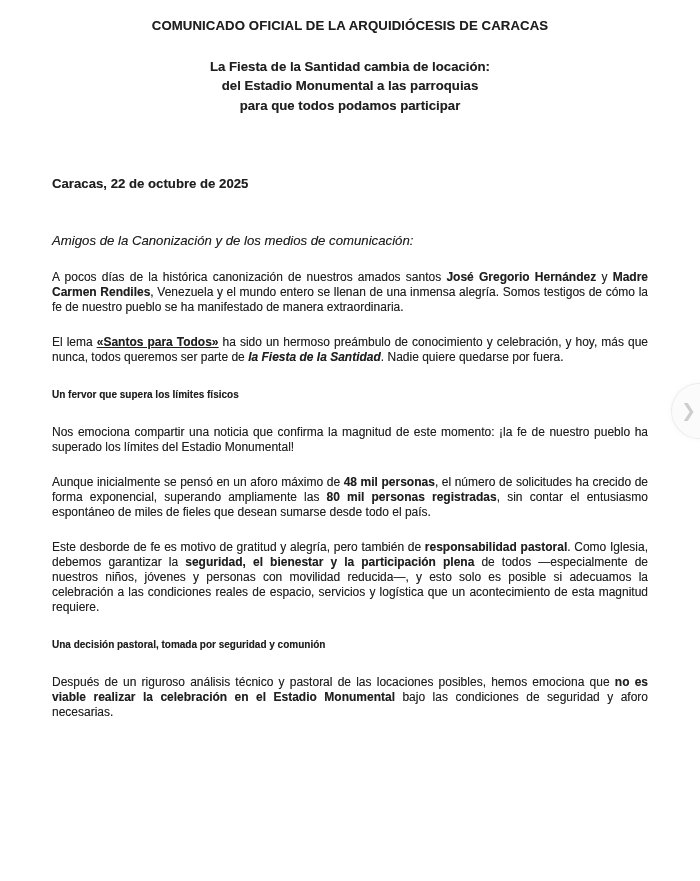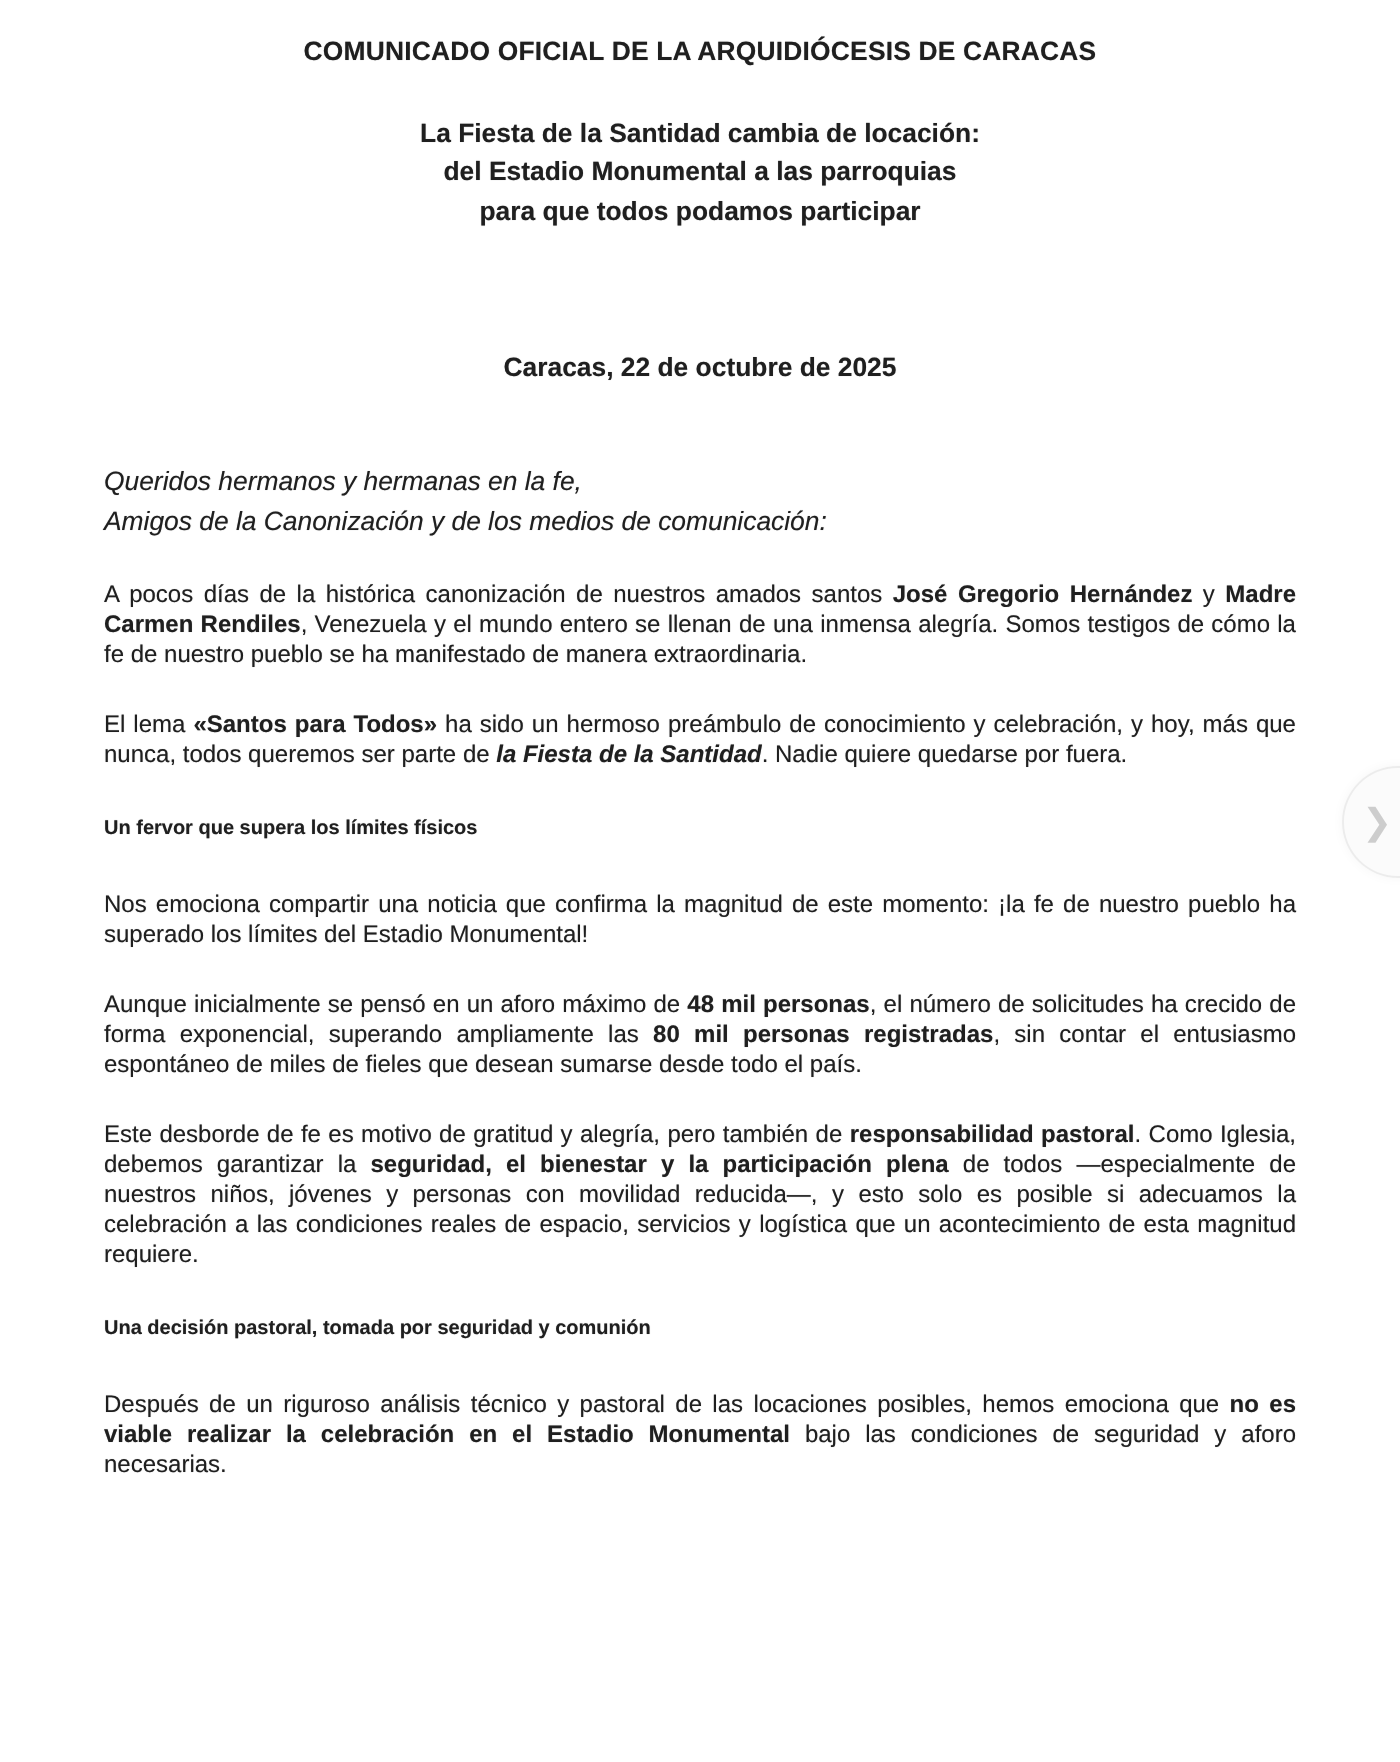--- a/index.html
+++ b/index.html
@@ -32,21 +32,21 @@
     letter-spacing: 0.1px;
   }
   .doc-subtitle {
     text-align: center;
     font-weight: 700;
     font-size: 13.2px;
     line-height: 19.7px;
     margin: 0 0 58px 0;
   }
   .dateline {
-    text-align: center;
+    text-align: left;
     font-weight: 700;
     font-size: 13.2px;
     line-height: 19.7px;
     margin: 0 0 38px 0;
   }
   .salutation {
     font-style: italic;
     font-size: 13.2px;
     line-height: 19.8px;
     margin: 0 0 19px 0;
@@ -95,27 +95,26 @@
 
   <div class="doc-subtitle">
     <div>La Fiesta de la Santidad cambia de locación:</div>
     <div>del Estadio Monumental a las parroquias</div>
     <div>para que todos podamos participar</div>
   </div>
 
   <div class="dateline">Caracas, 22 de octubre de 2025</div>
 
   <div class="salutation">
-    <div>Queridos hermanos y hermanas en la fe,</div>
     <div>Amigos de la Canonización y de los medios de comunicación:</div>
   </div>
 
   <p class="para"><span>A pocos días de la histórica canonización de nuestros amados santos </span><span style="font-weight: 700;">José Gregorio Hernández</span><span> y </span><span style="font-weight: 700;">Madre Carmen Rendiles</span><span>, Venezuela y el mundo entero se llenan de una inmensa alegría. Somos testigos de cómo la fe de nuestro pueblo se ha manifestado de manera extraordinaria.</span></p>
 
-  <p class="para"><span>El lema </span><span style="font-weight: 700;">«Santos para Todos»</span><span> ha sido un hermoso preámbulo de conocimiento y celebración, y hoy, más que nunca, todos queremos ser parte de </span><span style="font-weight: 700; font-style: italic;">la Fiesta de la Santidad</span><span>. Nadie quiere quedarse por fuera.</span></p>
+  <p class="para"><span>El lema </span><span style="font-weight: 700; text-decoration: underline;">«Santos para Todos»</span><span> ha sido un hermoso preámbulo de conocimiento y celebración, y hoy, más que nunca, todos queremos ser parte de </span><span style="font-weight: 700; font-style: italic;">la Fiesta de la Santidad</span><span>. Nadie quiere quedarse por fuera.</span></p>
 
   <h2 class="section-heading">Un fervor que supera los límites físicos</h2>
 
   <p class="para">Nos emociona compartir una noticia que confirma la magnitud de este momento: ¡la fe de nuestro pueblo ha superado los límites del Estadio Monumental!</p>
 
   <p class="para"><span>Aunque inicialmente se pensó en un aforo máximo de </span><span style="font-weight: 700;">48 mil personas</span><span>, el número de solicitudes ha crecido de forma exponencial, superando ampliamente las </span><span style="font-weight: 700;">80 mil personas registradas</span><span>, sin contar el entusiasmo espontáneo de miles de fieles que desean sumarse desde todo el país.</span></p>
 
   <p class="para"><span>Este desborde de fe es motivo de gratitud y alegría, pero también de </span><span style="font-weight: 700;">responsabilidad pastoral</span><span>. Como Iglesia, debemos garantizar la </span><span style="font-weight: 700;">seguridad, el bienestar y la participación plena</span><span> de todos —especialmente de nuestros niños, jóvenes y personas con movilidad reducida—, y esto solo es posible si adecuamos la celebración a las condiciones reales de espacio, servicios y logística que un acontecimiento de esta magnitud requiere.</span></p>
 
   <h2 class="section-heading">Una decisión pastoral, tomada por seguridad y comunión</h2>

